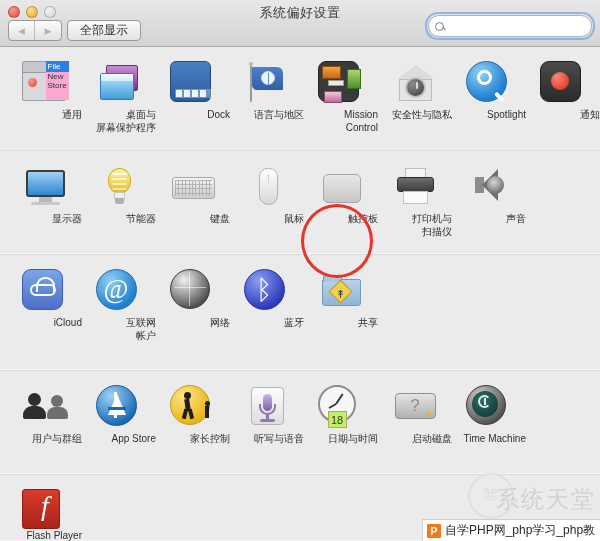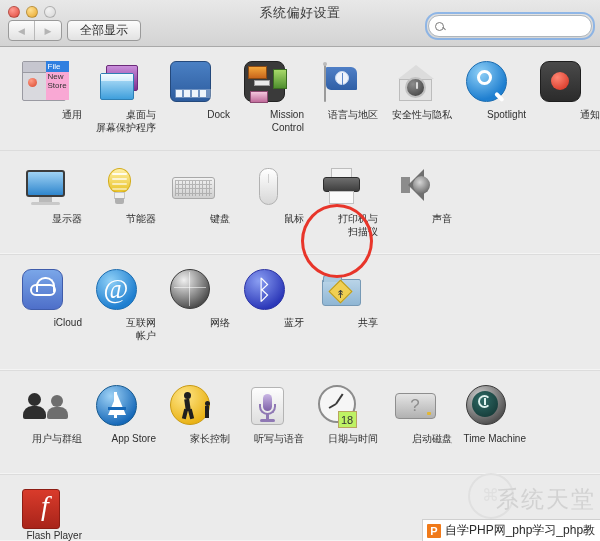--- a/index.html
+++ b/index.html
@@ -262,21 +262,21 @@
              border:2px solid #8f78b4; border-top:none; border-radius:0 0 10px 10px; }
   .i-micstem{ position:absolute; left:22px; top:29px; width:3px;height:6px; background:#8f78b4; }
   .i-micbase{ position:absolute; left:16px; top:34px; width:15px;height:3px; background:#8f78b4; border-radius:2px; }
 
   
   .i-clock{ width:38px;height:38px; border-radius:50%; background:#f6f6f6; border:2px solid #8c8c8c; }
   .i-clock:after{ content:""; position:absolute; left:17px; top:7px; width:2px;height:12px; background:#3a3a3a;
                   transform-origin:50% 100%; transform:rotate(34deg); }
   .i-clock:before{ content:""; position:absolute; left:17px; top:11px; width:2px;height:8px; background:#3a3a3a;
                    transform-origin:50% 100%; transform:rotate(-120deg); }
-  .i-cal{ position:absolute; right:8px; bottom:4px; width:19px;height:17px; background:#bef264;
+  .i-cal{ position:absolute; right:18px; bottom:4px; width:19px;height:17px; background:#bef264;
           border:1px solid #b9a55e; border-radius:0; color:#333; font-size:11px; text-align:center; line-height:16px; }
 
   
   .i-hd{ position:absolute; left:3px; top:8px; width:41px;height:26px; border-radius:4px;
          background:linear-gradient(#e4e4e4,#b1b1b1); border:1px solid #8e8e8e; }
   .i-hd .q{ position:absolute; left:0;right:0; top:2px; text-align:center; font-size:17px; color:#8e8e8e; }
   .i-hd .led{ position:absolute; right:4px; bottom:3px; width:4px;height:3px; background:#e2b733; border-radius:1px; }
 
   
   .i-tm{ width:40px;height:40px; border-radius:50%;
@@ -387,42 +387,42 @@
       <div class="ic">
         <div class="i-dock">
             <div class="sh"></div>
           </div>
       </div>
       <div class="label">Dock</div>
     </div>
 
     <div class="cell">
       <div class="ic">
+        <div class="i-pole"></div>
+        <div class="i-flag">
+            <div class="globe"></div>
+          </div>
+      </div>
+      <div class="label">语言与地区</div>
+    </div>
+
+    <div class="cell">
+      <div class="ic">
         <div class="i-mc">
             <s class="a"></s>
             <s class="b"></s>
             <s class="c"></s>
             <s class="d"></s>
           </div>
       </div>
       <div class="label">Mission<br>Control</div>
     </div>
 
     <div class="cell">
       <div class="ic">
-        <div class="i-pole"></div>
-        <div class="i-flag">
-            <div class="globe"></div>
-          </div>
-      </div>
-      <div class="label">语言与地区</div>
-    </div>
-
-    <div class="cell">
-      <div class="ic">
         <div class="i-house"></div>
           <div class="i-housebody"></div>
           <div class="i-dial"></div>
       </div>
       <div class="label">安全性与隐私</div>
     </div>
 
     <div class="cell">
       <div class="ic">
         <div class="i-spot">
@@ -471,20 +471,26 @@
       <div class="label">键盘</div>
     </div>
 
     <div class="cell">
       <div class="ic">
         <div class="i-mouse"></div>
       </div>
       <div class="label">鼠标</div>
     </div>
 
+    <div class="cell">
+      <div class="ic">
+        <div class="i-tp"></div>
+      </div>
+      <div class="label">触控板</div>
+    </div>
 
     <div class="cell">
       <div class="ic">
         <div class="i-prn-top"></div>
           <div class="i-prn-body"></div>
           <div class="i-prn-out"></div>
       </div>
       <div class="label">打印机与<br>扫描仪</div>
     </div>
 

